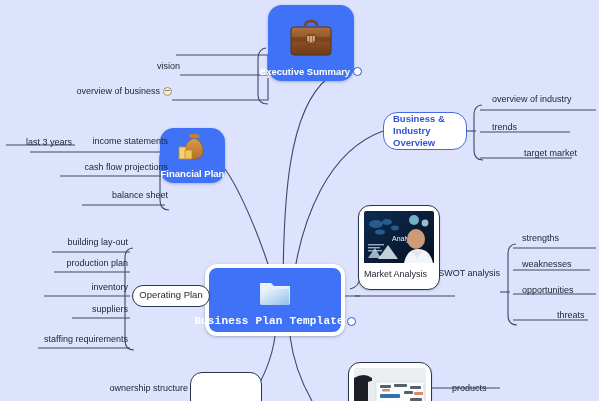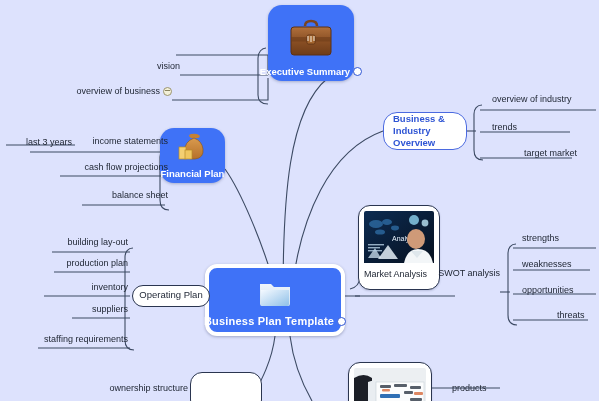--- a/index.html
+++ b/index.html
@@ -211,21 +211,21 @@
       <path d="M513,270 L590,270"></path>
       <path d="M513,294 L596,294"></path>
       <path d="M513,320 L588,320"></path>
       <path d="M516,244 C511,244 508,248 508,253 L508,315 C508,321 511,325 517,325"></path>
       <path d="M500,292 L510,292"></path>
 
       <path d="M432,388 L500,388"></path>
     </g>
   </svg>
 
-  <div class="node center-node" style="left:205px; top:264px;">
+  <div class="node center-node" style="left:205px; top:264px;font-family:Liberation Mono, monospace;">
     <span class="folder-icon">
       <svg width="36" height="30" viewBox="0 0 36 30">
         <defs>
           <linearGradient id="fg" x1="0" y1="0" x2="0" y2="1">
             <stop offset="0" stop-color="#eef4fb"></stop>
             <stop offset="1" stop-color="#cfe0f0"></stop>
           </linearGradient>
           <linearGradient id="fg2" x1="0" y1="0" x2="1" y2="1">
             <stop offset="0" stop-color="#f4f9ff"></stop>
             <stop offset="1" stop-color="#8fc0e8"></stop>

